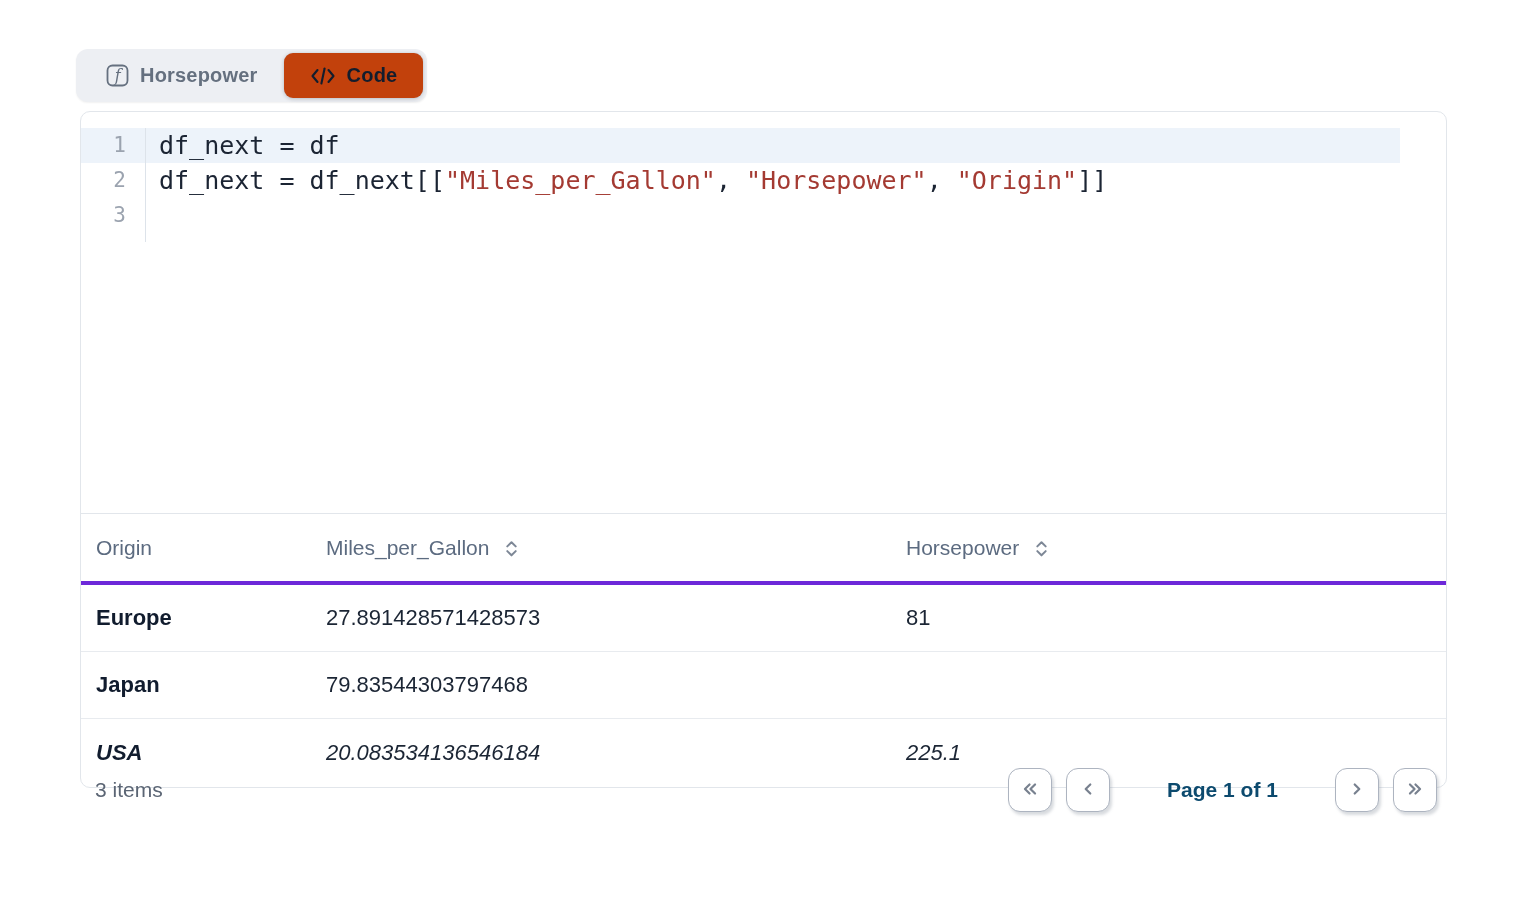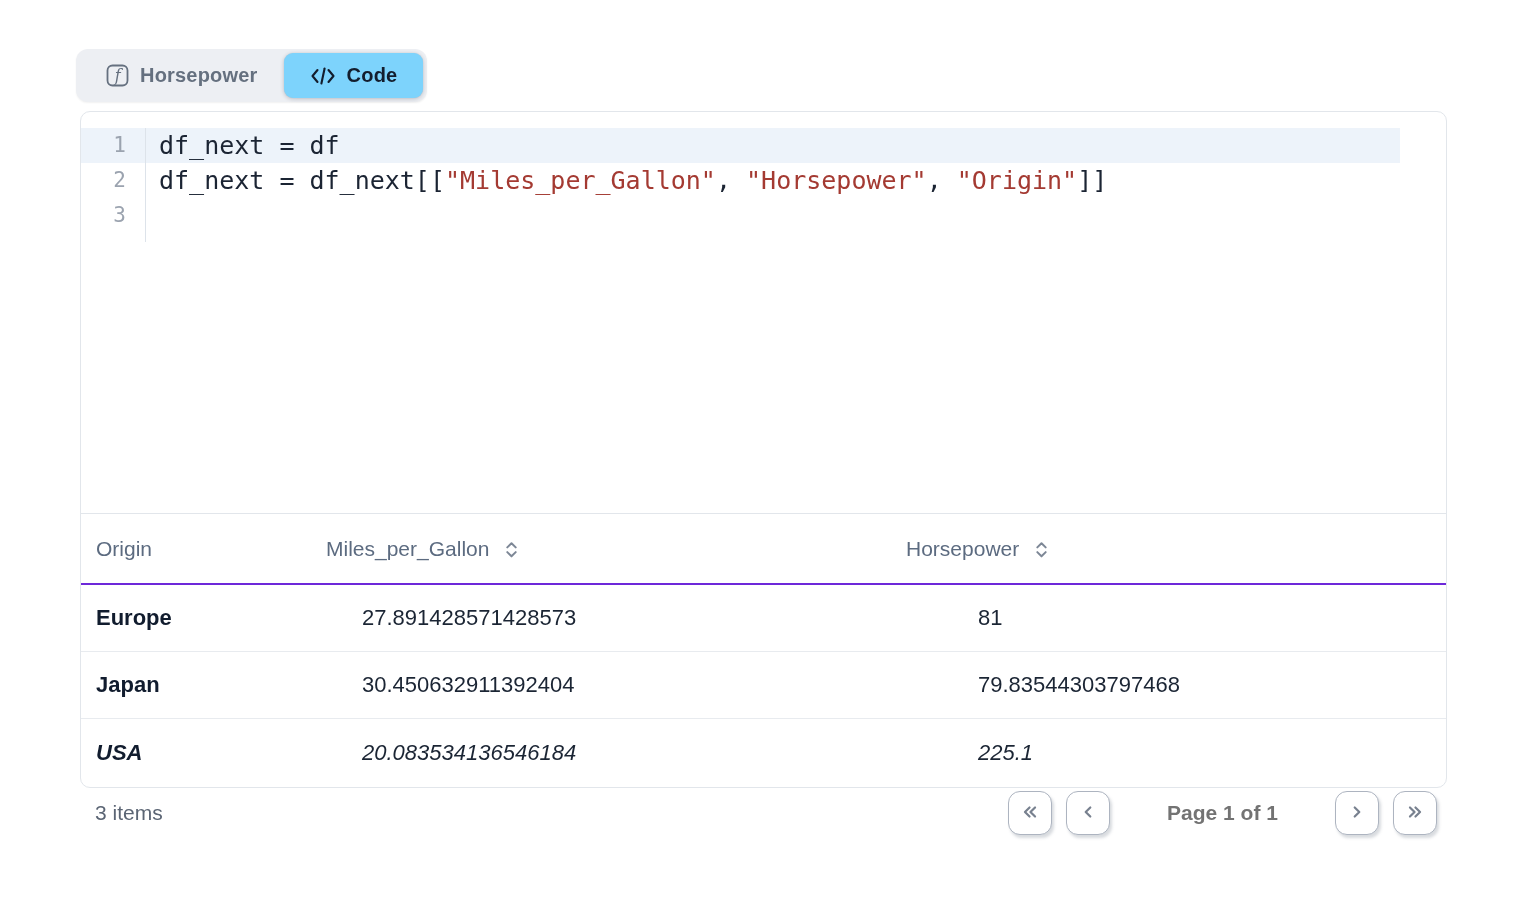--- a/index.html
+++ b/index.html
@@ -7,21 +7,21 @@
     font-family:"Liberation Sans", sans-serif; }
   .page { position:relative; width:1516px; height:918px; overflow:hidden; }
 
   
   .tabbar { position:absolute; left:76px; top:49px; height:53px;
     background:#edeff3; border-radius:12px; display:flex; align-items:center;
     padding:4px; box-shadow:0 1px 2px rgba(0,0,0,0.06); }
   .tab { display:flex; align-items:center; gap:11px; height:45px;
     padding:0 26px; border-radius:9px; cursor:pointer; }
   .tab .tlabel { font-size:20px; font-weight:600; color:#65707f; letter-spacing:0.2px; }
-  .tab.active { background:#7dd3fc;
+  .tab.active { background:#c2410c;
     box-shadow:0 1px 4px rgba(15,23,42,0.22), 0 0 1px rgba(15,23,42,0.12); }
   .tab.active .tlabel { color:#131d2d; }
   .ticon { display:flex; align-items:center; }
 
   
   .card { position:absolute; left:80px; top:111px; width:1367px; height:677px;
     border:1px solid #e2e6eb; border-radius:10px; background:#ffffff; }
 
   
   .editor { height:402px; border-bottom:1px solid #e2e6eb; padding-top:16px;
@@ -33,41 +33,41 @@
     color:#9ba3af; font-size:21px; border-right:1px solid #dde3ea;
     height:35px; line-height:35px; }
   .cline.spacer { height:9px; }
   .cline.spacer .gutter { height:9px; }
   .codecell { padding-left:13px; font-size:25px; color:#1b2433;
     white-space:pre; line-height:35px; }
   .codecell .string { color:#a43a32; }
 
   
   .thead { display:grid; grid-template-columns:230px 580px 1fr; height:71px;
-    border-bottom:2px solid #6d28d9; }
+    border-bottom:4px solid #6d28d9; }
   .thcell { display:flex; align-items:center; gap:14px; padding-left:15px;
     font-size:21px; color:#5c6b80; }
   .trow { display:grid; grid-template-columns:230px 580px 1fr; height:67px;
-    border-bottom:1px solid #e8ebef;gap:36px; }
+    border-bottom:1px solid #e8ebef; }
   .trow:last-child { border-bottom:none;font-style:italic; }
   .tdcell { display:flex; align-items:center; padding-left:15px;
     font-size:22px; color:#1b2534; }
   .tdcell.name { font-weight:700; color:#111c2e; }
   .sorticon { display:flex; align-items:center; cursor:pointer; margin-top:2px; }
 
   
-  .footer { position:absolute; left:80px; top:788px; width:1367px; height:50px;
+  .footer { position:absolute; left:80px; top:765px; width:1367px; height:50px;
     display:flex; align-items:center; justify-content:space-between; }
   .items-count { font-size:21px; color:#5b6574; padding-left:15px; }
   .pager { display:flex; align-items:center; margin-right:10px; }
   .pbtn { width:44px; height:44px; background:#ffffff; border:1.5px solid #adb4c0;
     border-radius:12px; display:flex; align-items:center; justify-content:center;
     cursor:pointer; box-shadow:2px 3px 3px rgba(125,135,150,0.30); padding:0; }
   .pbtn + .pbtn { margin-left:14px; }
-  .pagelabel { font-size:21px; font-weight:600; color:#737373;
+  .pagelabel { font-size:21px; font-weight:600; color:#0c4a6e;
     margin:0 56px; min-width:113px; text-align:center; }
 </style>
 </head>
 <body>
 
 <div class="page">
 
   <div class="tabbar">
     <div class="tab">
       <span class="ticon">
@@ -133,21 +133,20 @@
         </div>
       </div>
     <div id="table-body">
         <div class="trow">
           <div class="tdcell name">Europe</div>
           <div class="tdcell">27.891428571428573</div>
           <div class="tdcell">81</div>
         </div>
         <div class="trow">
           <div class="tdcell name">Japan</div>
-          <div class="tdcell">30.450632911392404</div>
           <div class="tdcell">79.83544303797468</div>
         </div>
         <div class="trow">
           <div class="tdcell name">USA</div>
           <div class="tdcell">20.083534136546184</div>
           <div class="tdcell">225.1</div>
         </div>
       </div>
   </div>
 

